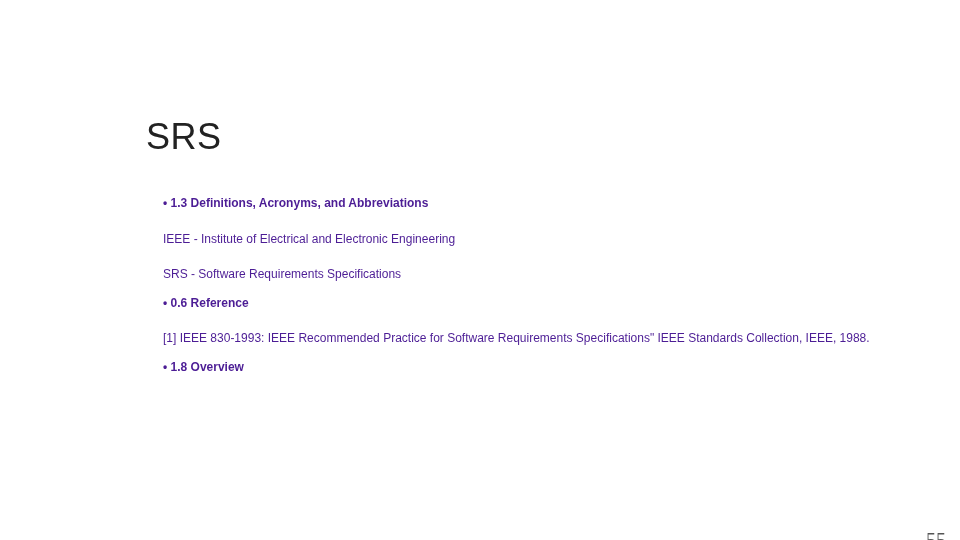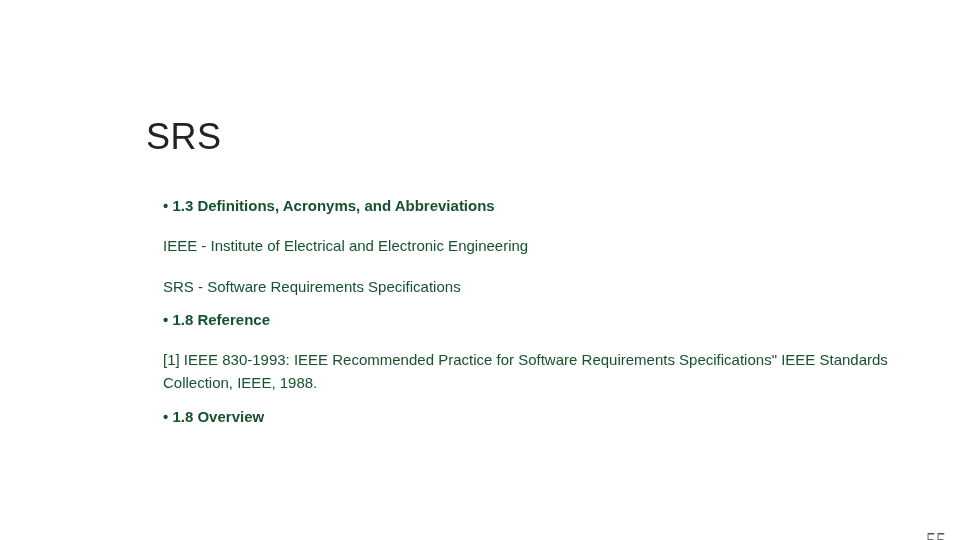--- a/index.html
+++ b/index.html
@@ -27,23 +27,23 @@
 
     .slide-title {
       font-size: 36px;
       font-weight: 400;
       color: #222222;
       margin-bottom: 36px;
       letter-spacing: 0.5px;
     }
 
     .content-area {
-      font-size: 15px;
+      font-size: 12px;
       line-height: 1.55;
-      color: #14532d;
+      color: #4c1d95;
     }
 
     .section-heading {
       font-weight: 700;
       margin-bottom: 6px;
       margin-top: 10px;
     }
 
     .section-heading::before {
       content: '• ';
@@ -69,21 +69,21 @@
 <div class="slide-container">
 
   <div class="slide-title">SRS</div>
 
   <div class="content-area">
 
     <div class="section-heading">1.3 Definitions, Acronyms, and Abbreviations</div>
     <div class="body-text">IEEE - Institute of Electrical and Electronic Engineering</div>
     <div class="body-text">SRS - Software Requirements Specifications</div>
 
-    <div class="section-heading">1.8 Reference</div>
+    <div class="section-heading">0.6 Reference</div>
     <div class="body-text">[1] IEEE 830-1993: IEEE Recommended Practice for Software Requirements Specifications" IEEE Standards Collection, IEEE, 1988.</div>
 
     <div class="section-heading">1.8 Overview</div>
 
   </div>
 
   <div class="page-number">55</div>
 
 </div>
 

